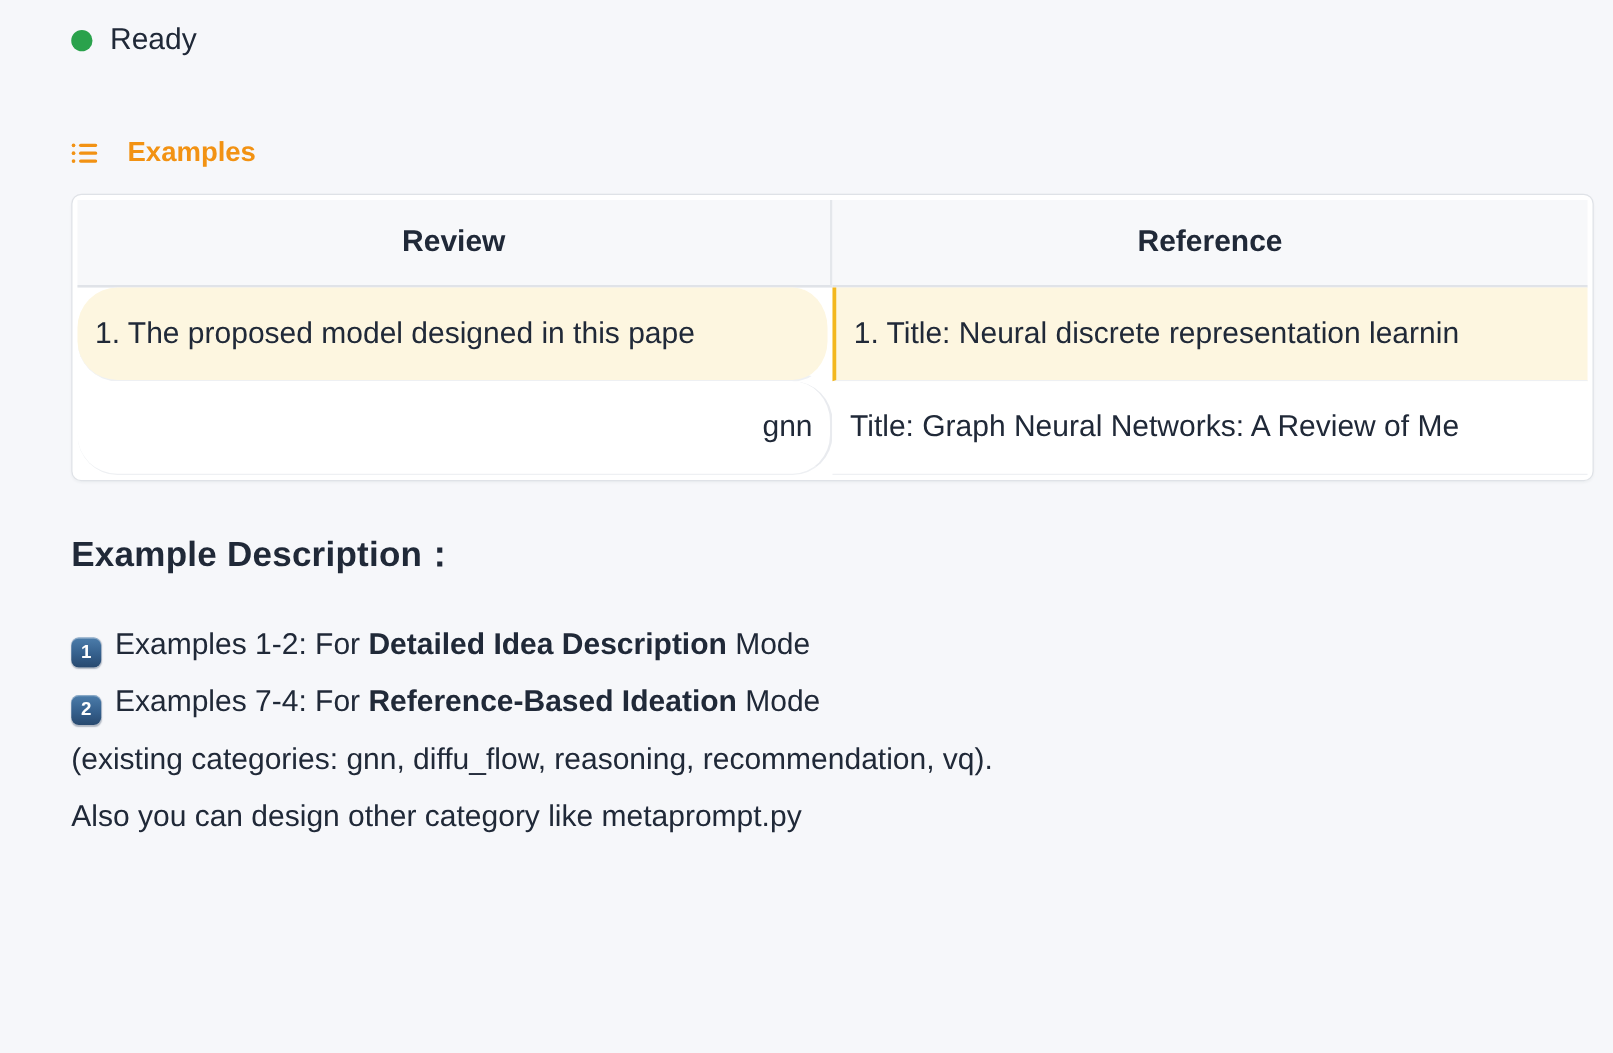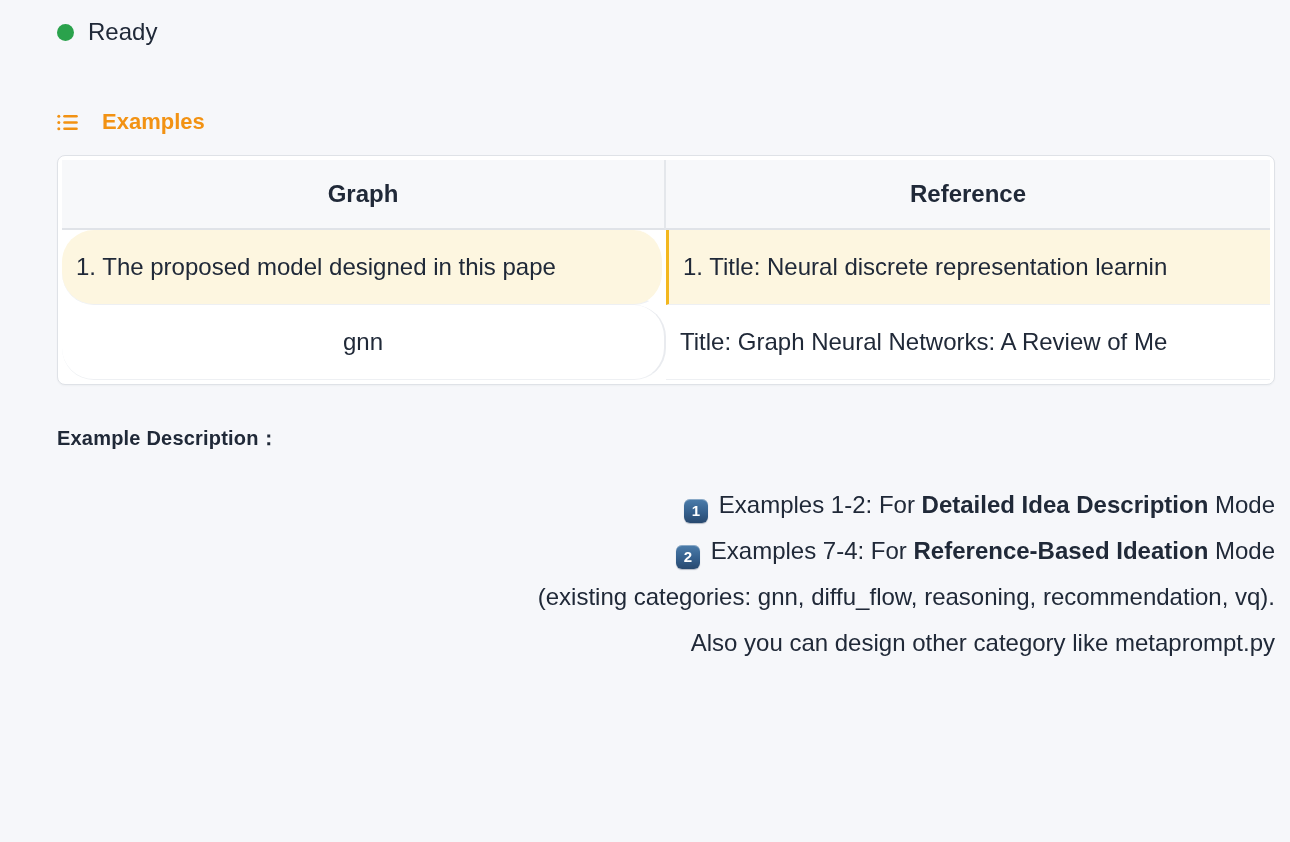--- a/index.html
+++ b/index.html
@@ -71,42 +71,42 @@
     height: 70px;
     background: #f7f8fa;
     font-weight: 700;
     text-align: center;
     border-bottom: 2px solid #e0e3e8;
     color: var(--text-dark, #202938);
   }
   th:first-child { width: 50%; border-right: 2px solid #e4e7eb; }
   td {
     height: 75px;
-    text-align: center;
+    text-align: right;
     padding: 0 14px;
     white-space: nowrap;
     overflow: hidden;
     background: #ffffff;
   }
   td.long { text-align: left; }
   tr:nth-child(1) td, tr:nth-child(2) td { border-bottom: 1px solid #eef0f3; }
   td:first-child { border-right: 2px solid #e9ebef; border-radius: 32px; }
   tr:nth-child(3) td { background: #f7f8fa; }
   tr.highlighted td { background: var(--highlight-bg, #fdf6e0); }
   tr.highlighted td:first-child { border-right: 4px solid #ffffff; }
   tr.highlighted td:last-child { border-left: 3px solid var(--highlight-border, #f3b71e); }
 
   
   .desc-heading {
     margin-top: 40px;
-    font-size: 20px;
+    font-size: 28px;
     font-weight: 700;
     letter-spacing: 0.2px;
   }
-  .desc-lines { margin-top: 30px; text-align: right; }
+  .desc-lines { margin-top: 30px; }
   .desc-line { font-size: 24px; line-height: 46px; }
   .desc-line .bold { font-weight: 700; }
   .keycap {
     display: inline-flex;
     align-items: center;
     justify-content: center;
     width: 24px; height: 24px;
     border-radius: 6px;
     background: linear-gradient(180deg, #4c7dab 0%, #35608d 55%, #28496f 100%);
     box-shadow: inset 0 1px 0 rgba(255,255,255,0.35), 0 1px 1px rgba(20,40,70,0.3);
@@ -142,21 +142,21 @@
         </g>
       </svg>
     </span>
     <span>Examples</span>
   </div>
 
   <div class="table-card">
     <table>
       <thead>
         <tr>
-          <th>Graph</th>
+          <th>Review</th>
           <th>Reference</th>
         </tr>
       </thead>
       <tbody id="examples-tbody">
           <tr class="highlighted">
             <td class="long">1. The proposed model designed in this pape</td>
             <td class="long">1. Title: Neural discrete representation learnin</td>
           </tr>
           <tr>
             <td>gnn</td>

